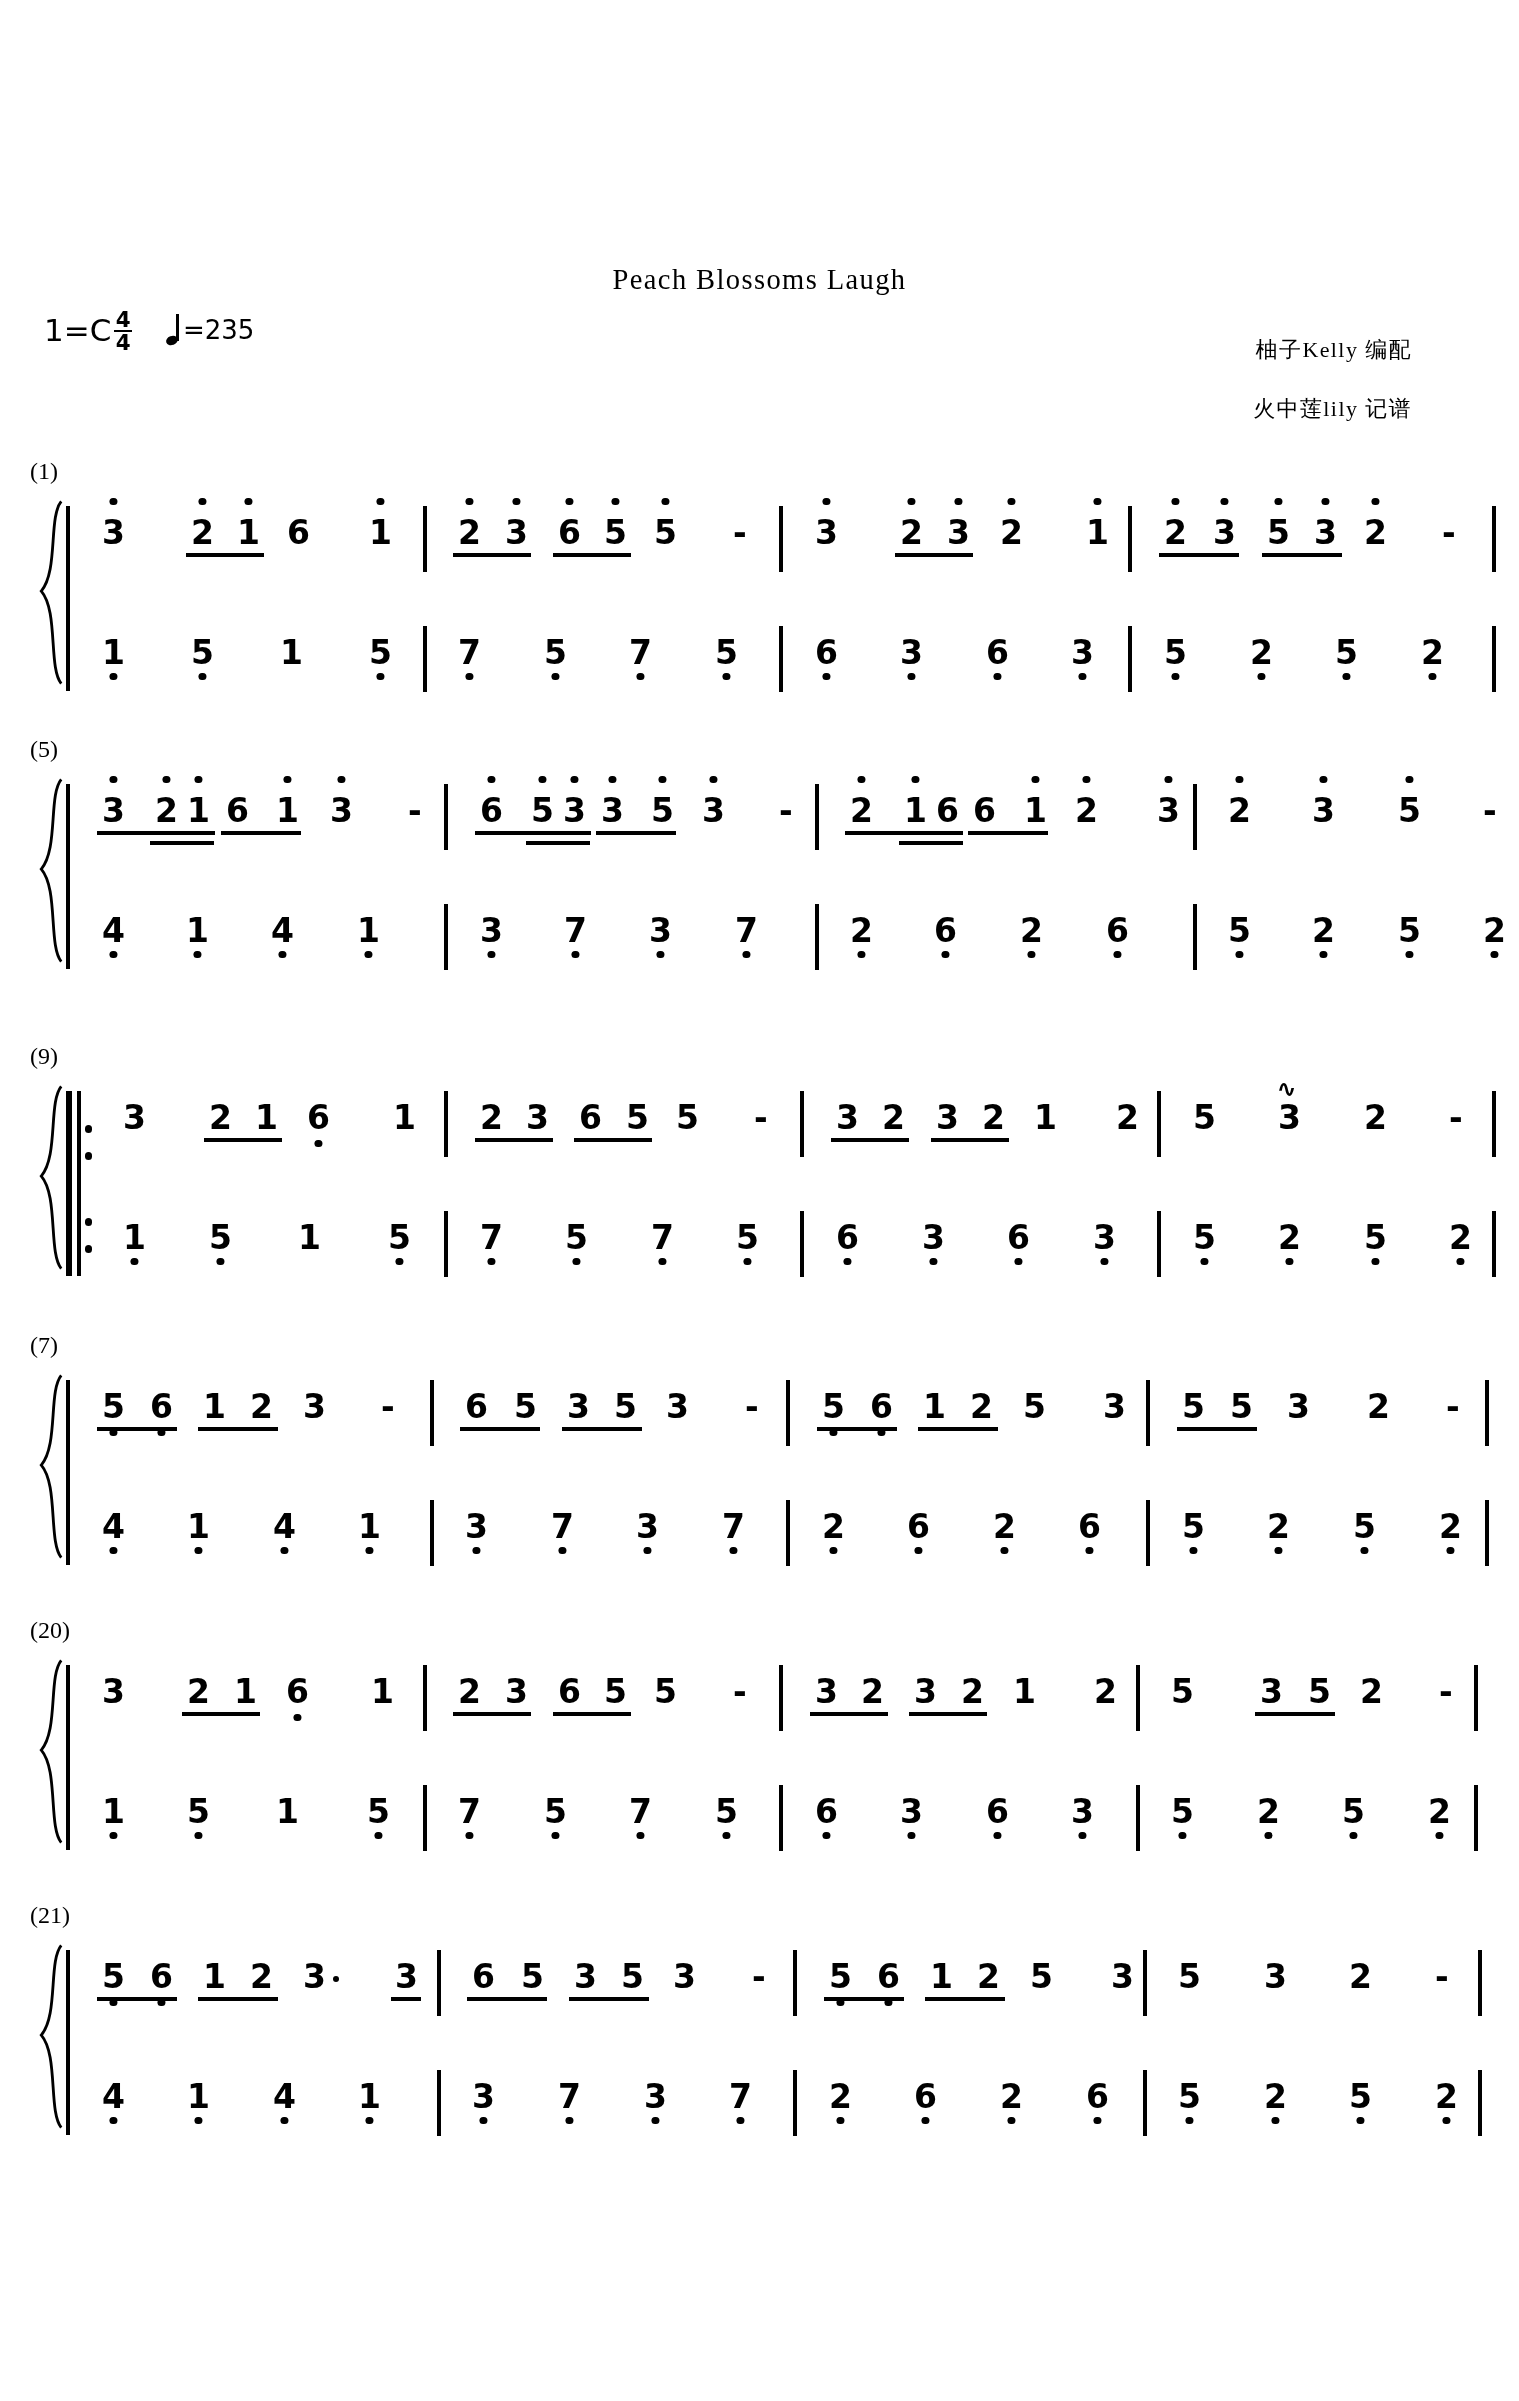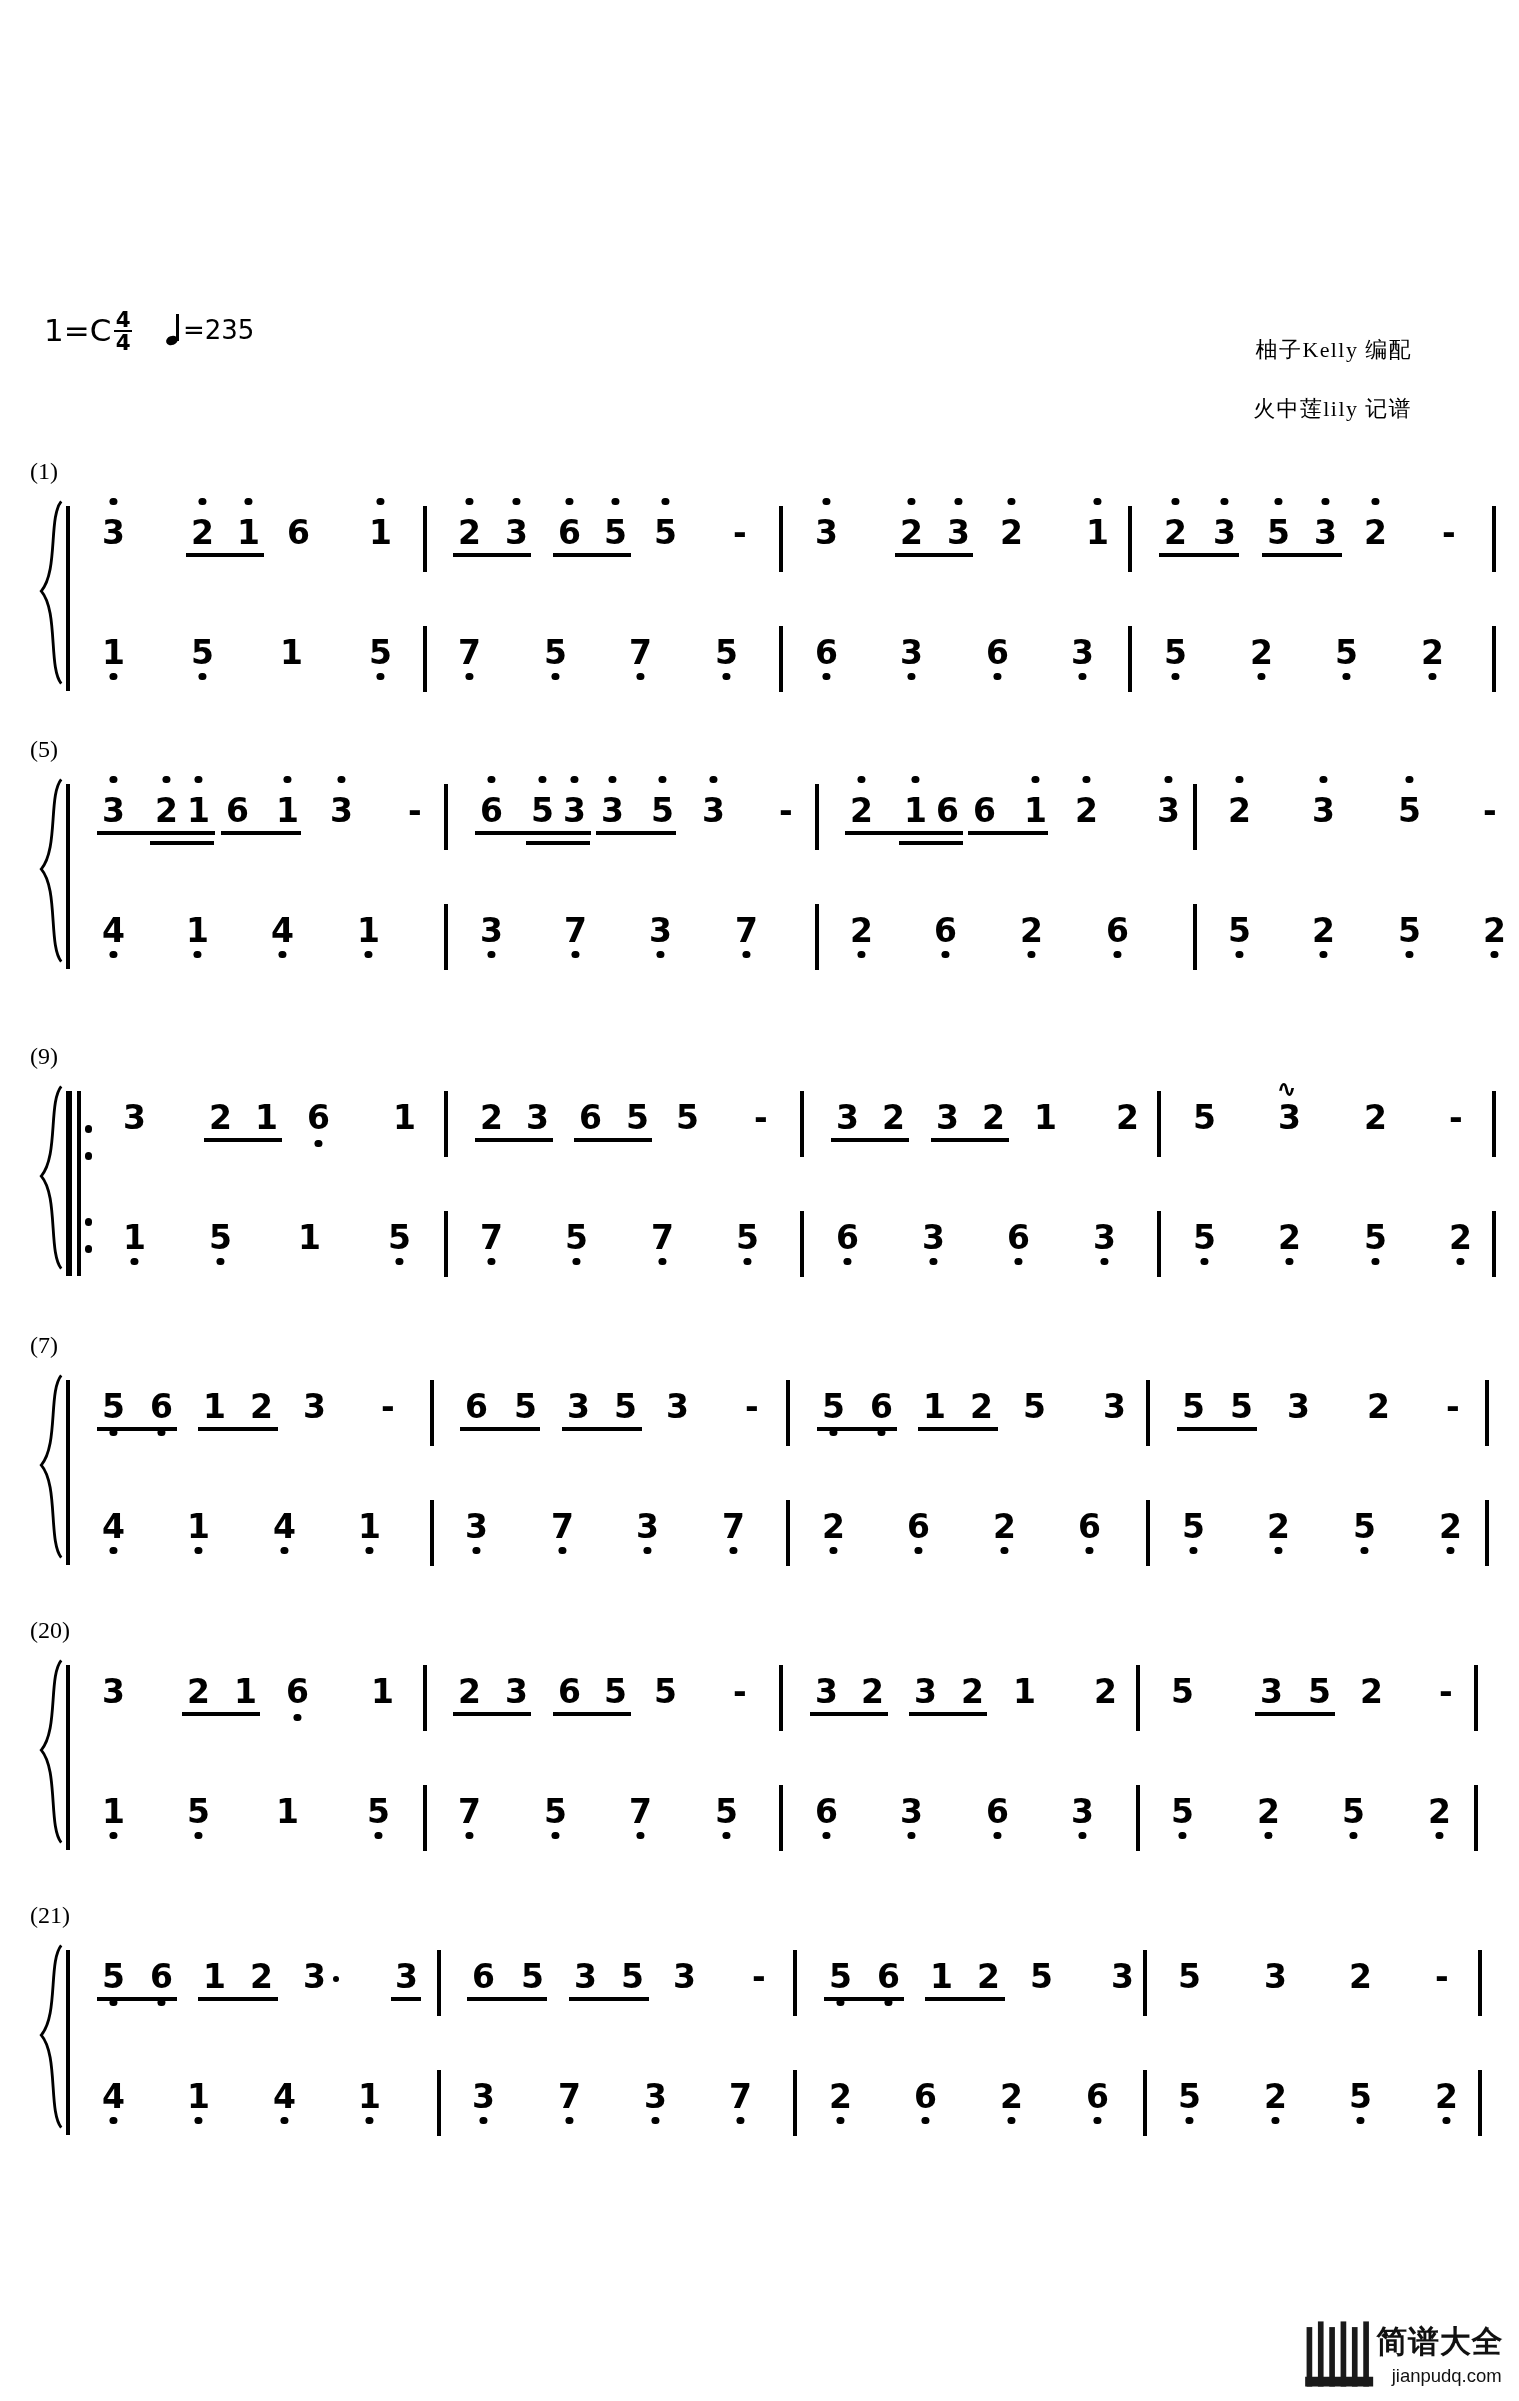--- a/index.html
+++ b/index.html
@@ -89,20 +89,21 @@
   .wm .cn{position:absolute;right:2.9px;bottom:31px;font-size:31px;font-weight:700;
           font-family:"DejaVu Sans",sans-serif;letter-spacing:0.7px;color:#111;}
   .wm .en{position:absolute;right:4.3px;bottom:7.1px;font-size:18.5px;
           font-family:"Liberation Sans",sans-serif;color:#111;}
 </style>
 </head>
 <body>
 
 <div class="page">
 
+  <div class="subtitle">Peach Blossoms Laugh</div>
 
   <div class="keyblock">
     <span>1=C</span>
     <span class="frac">
       <span class="num">4</span>
       <span class="den">4</span>
     </span>
     <span class="tempo">
       <span class="qnote">
         <span class="head"></span>
@@ -501,30 +502,15 @@
           <div class="note" style="left: 1112px; top: 137px;">5<span class="oct-dn low"></span></div>
           <div class="note" style="left: 1198px; top: 137px;">2<span class="oct-dn low"></span></div>
           <div class="note" style="left: 1283px; top: 137px;">5<span class="oct-dn low"></span></div>
           <div class="note" style="left: 1369px; top: 137px;">2<span class="oct-dn low"></span></div>
           <div class="bar up" style="left: 1412px;"></div>
           <div class="bar lo" style="left: 1412px;"></div>
         </div>
       </div>
     </div>
 
-  <div class="wm">
-    <svg class="kb" viewBox="0 0 104 96">
-      <g fill="#1a1a1a">
-        <path d="M2 10 L2 94 L10 94 L10 10 Z"></path>
-        <path d="M18 2 L26 2 L26 94 L18 94 Z"></path>
-        <path d="M34 10 L42 10 L42 94 L34 94 Z"></path>
-        <path d="M50 2 L58 2 L58 94 L50 94 Z"></path>
-        <path d="M66 10 L74 10 L74 94 L66 94 Z"></path>
-        <path d="M82 2 L90 2 L90 94 L82 94 Z"></path>
-        <path d="M0 80 L96 80 L96 94 L0 94 Z"></path>
-      </g>
-    </svg>
-    <div class="cn">简谱大全</div>
-    <div class="en">jianpudq.com</div>
-  </div>
 
 </div>
 
 
 </body></html>

